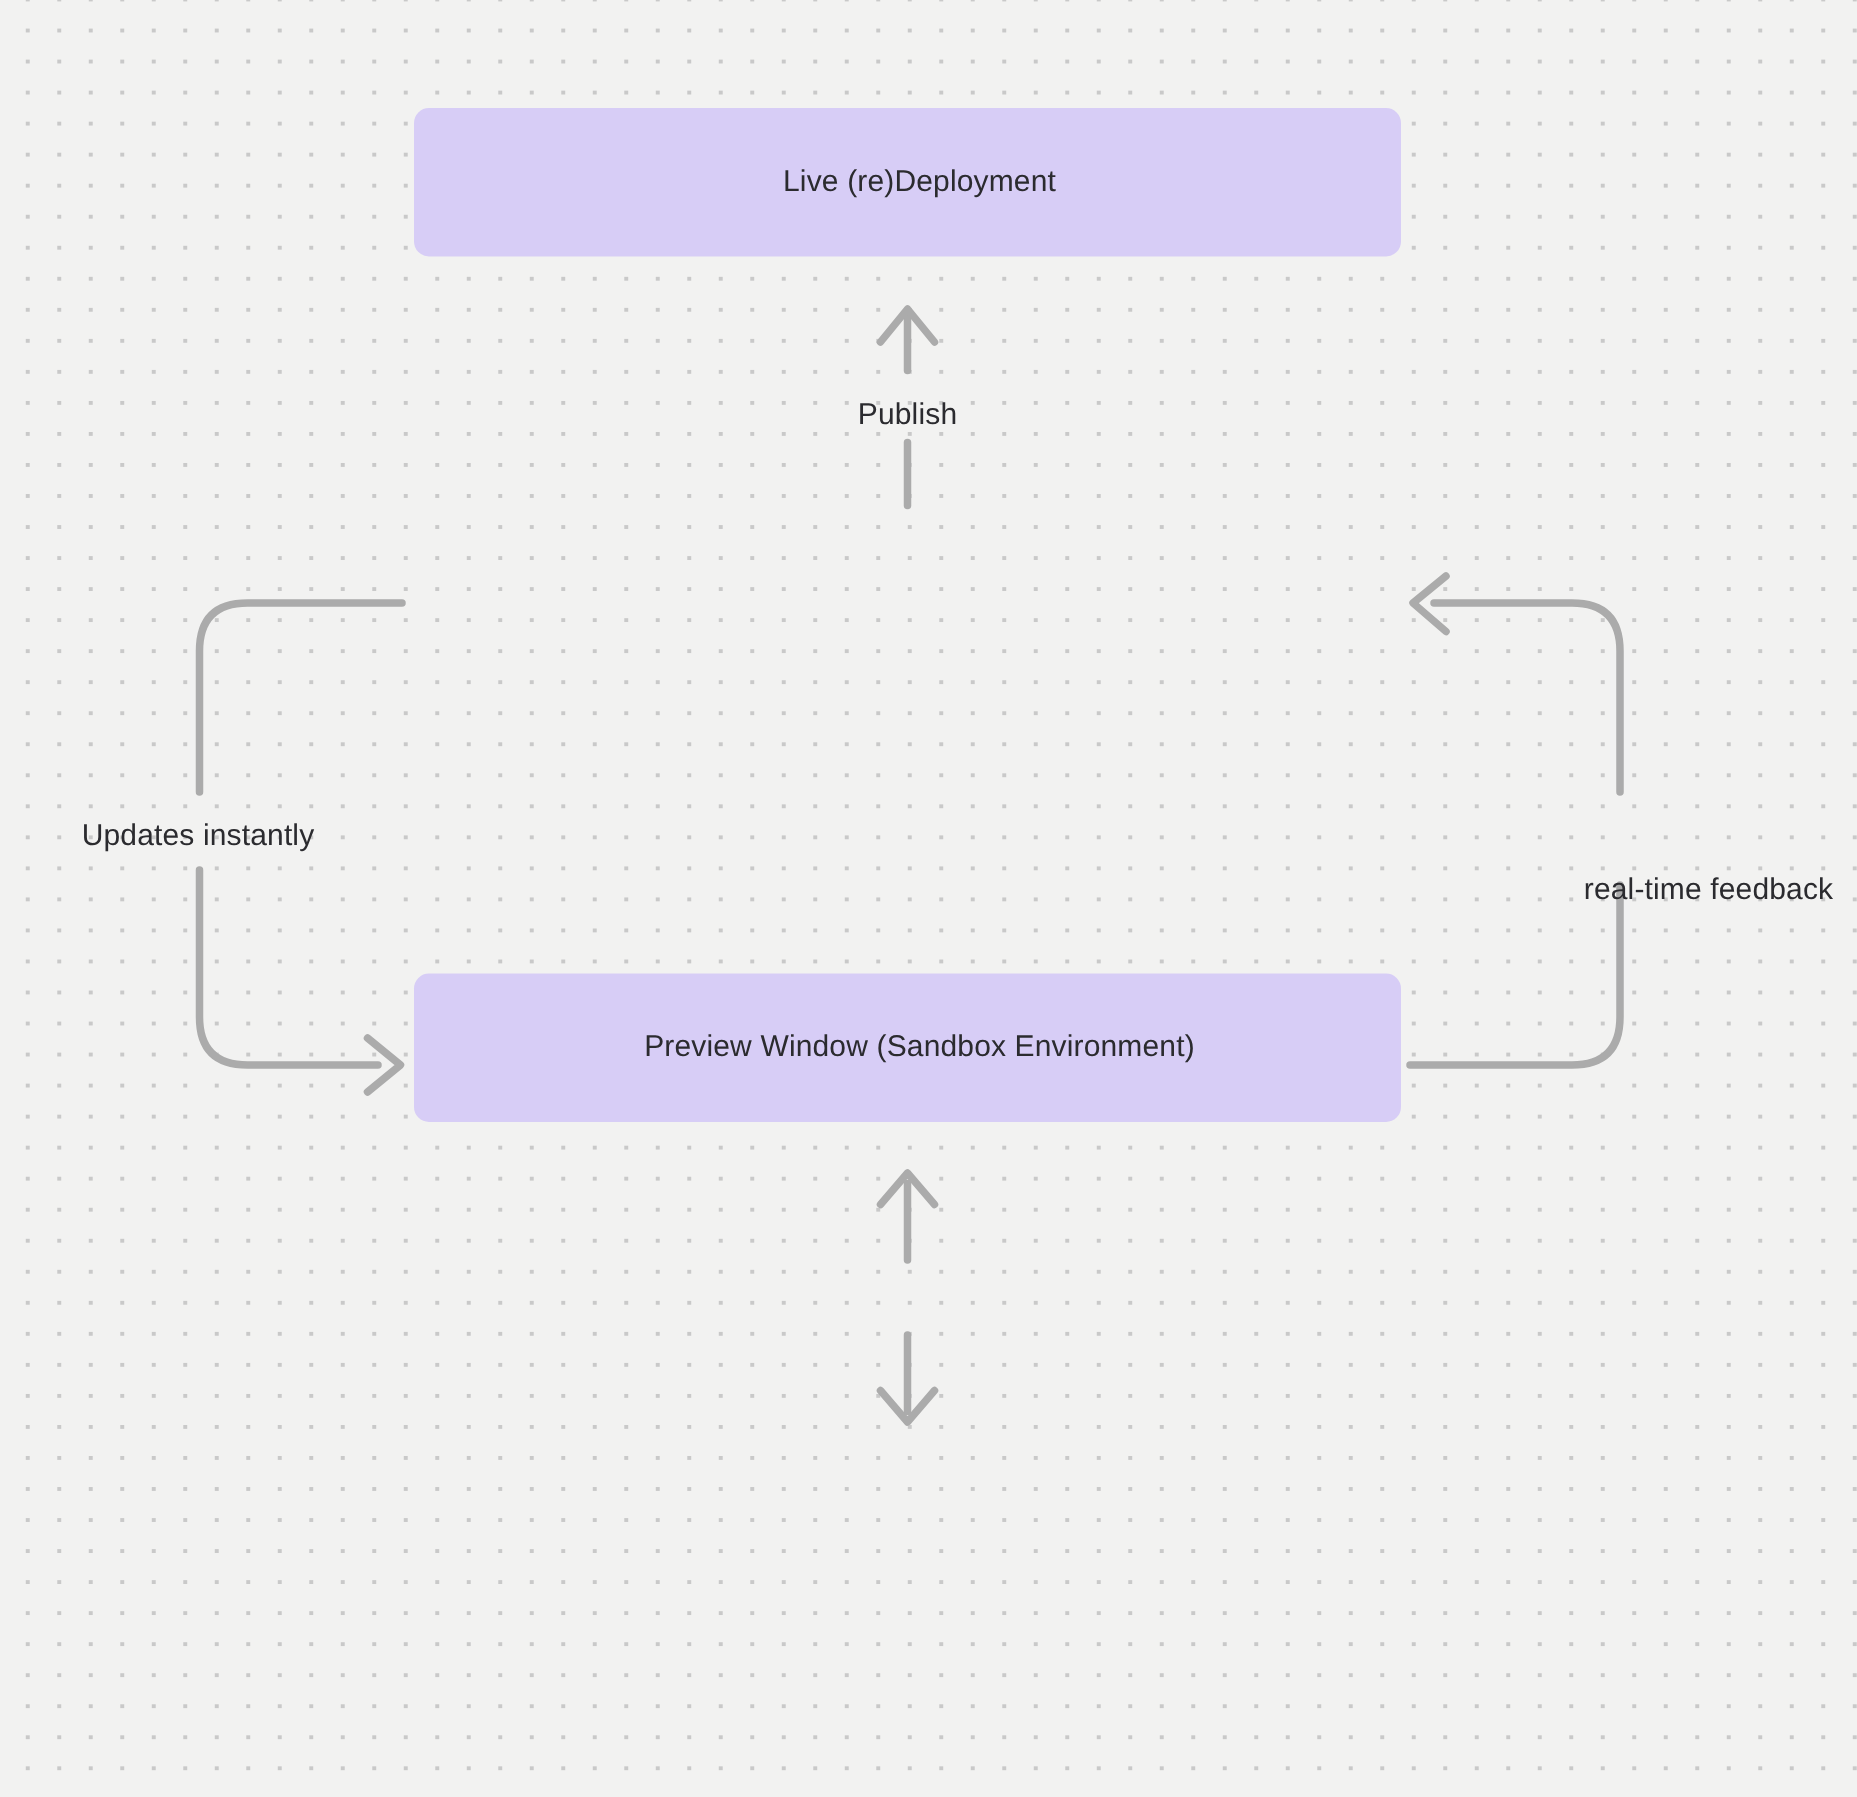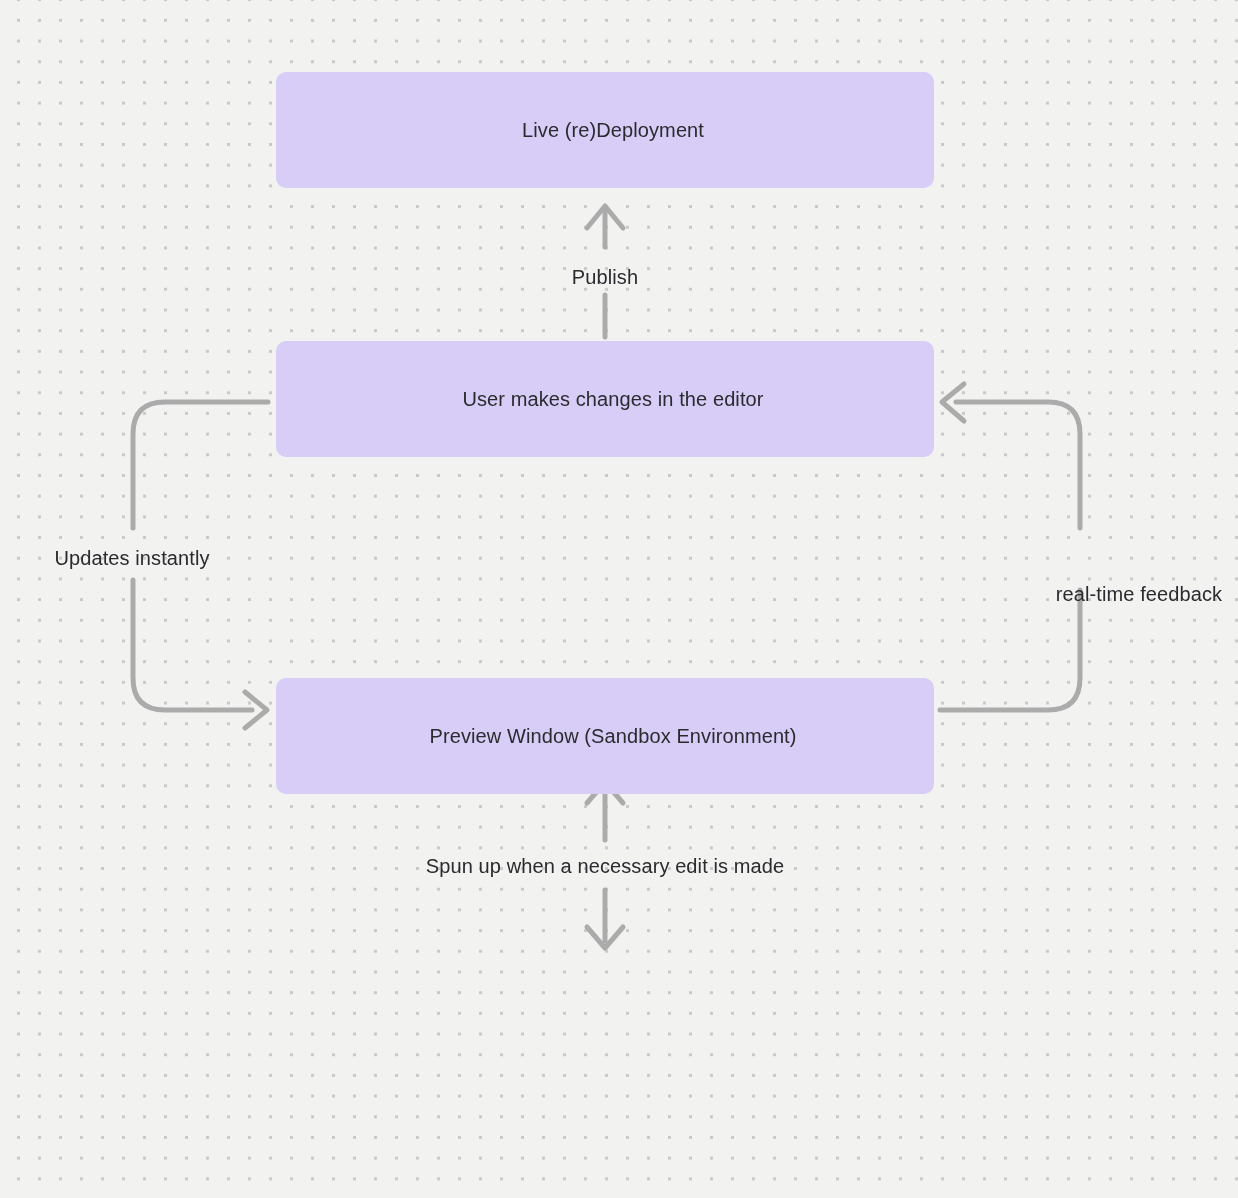--- a/index.html
+++ b/index.html
@@ -36,37 +36,37 @@
     stroke: var(--arrow);
     stroke-width: 5;
     stroke-linecap: round;
     stroke-linejoin: round;
   }
 
   .node {
     position: absolute;
     left: 276px;
     width: 658px;
-    height: 116px;
+    height: 99px;
     background: var(--node-fill);
     border-radius: 10px;
     display: flex;
     align-items: center;
     justify-content: center;
     padding-left: 16px;
   }
   .node-label {
     font-size: 20px;
     color: var(--node-text);
     letter-spacing: 0.1px;
     text-align: center;
   }
   #node-live        { top: 72px;  }
   #node-user-editor { top: 341px; }
-  #node-preview     { top: 649px; margin-top: 29px; }
+  #node-preview     { top: 649px; }
   #node-dev-server  { top: 958px; }
 
   .edge-label {
     position: absolute;
     transform: translate(-50%, -50%);
     font-size: 20px;
     color: var(--label-text);
     white-space: nowrap;
     letter-spacing: 0.1px;
   }
@@ -105,30 +105,26 @@
       <path d="M 587 803 L 605 782 L 623 803"></path>
       <path d="M 605 890 V 941"></path>
       <path d="M 587 927 L 605 948 L 623 927"></path>
     </g>
   </svg>
 
   <div class="node" id="node-live">
     <span class="node-label">Live (re)Deployment</span>
   </div>
 
-  <div class="node" id="node-user-editor">
-    <span class="node-label">User makes changes in the editor</span>
-  </div>
 
   <div class="node" id="node-preview">
     <span class="node-label">Preview Window (Sandbox Environment)</span>
   </div>
 
 
   <div class="edge-label" id="label-publish">Publish</div>
 
   <div class="edge-label" id="label-updates-instantly">Updates instantly</div>
 
   <div class="edge-label" id="label-realtime-feedback">real-time feedback</div>
 
-  <div class="edge-label" id="label-spun-up">Spun up when a necessary edit is made</div>
 
 </div>
 
 </body></html>

